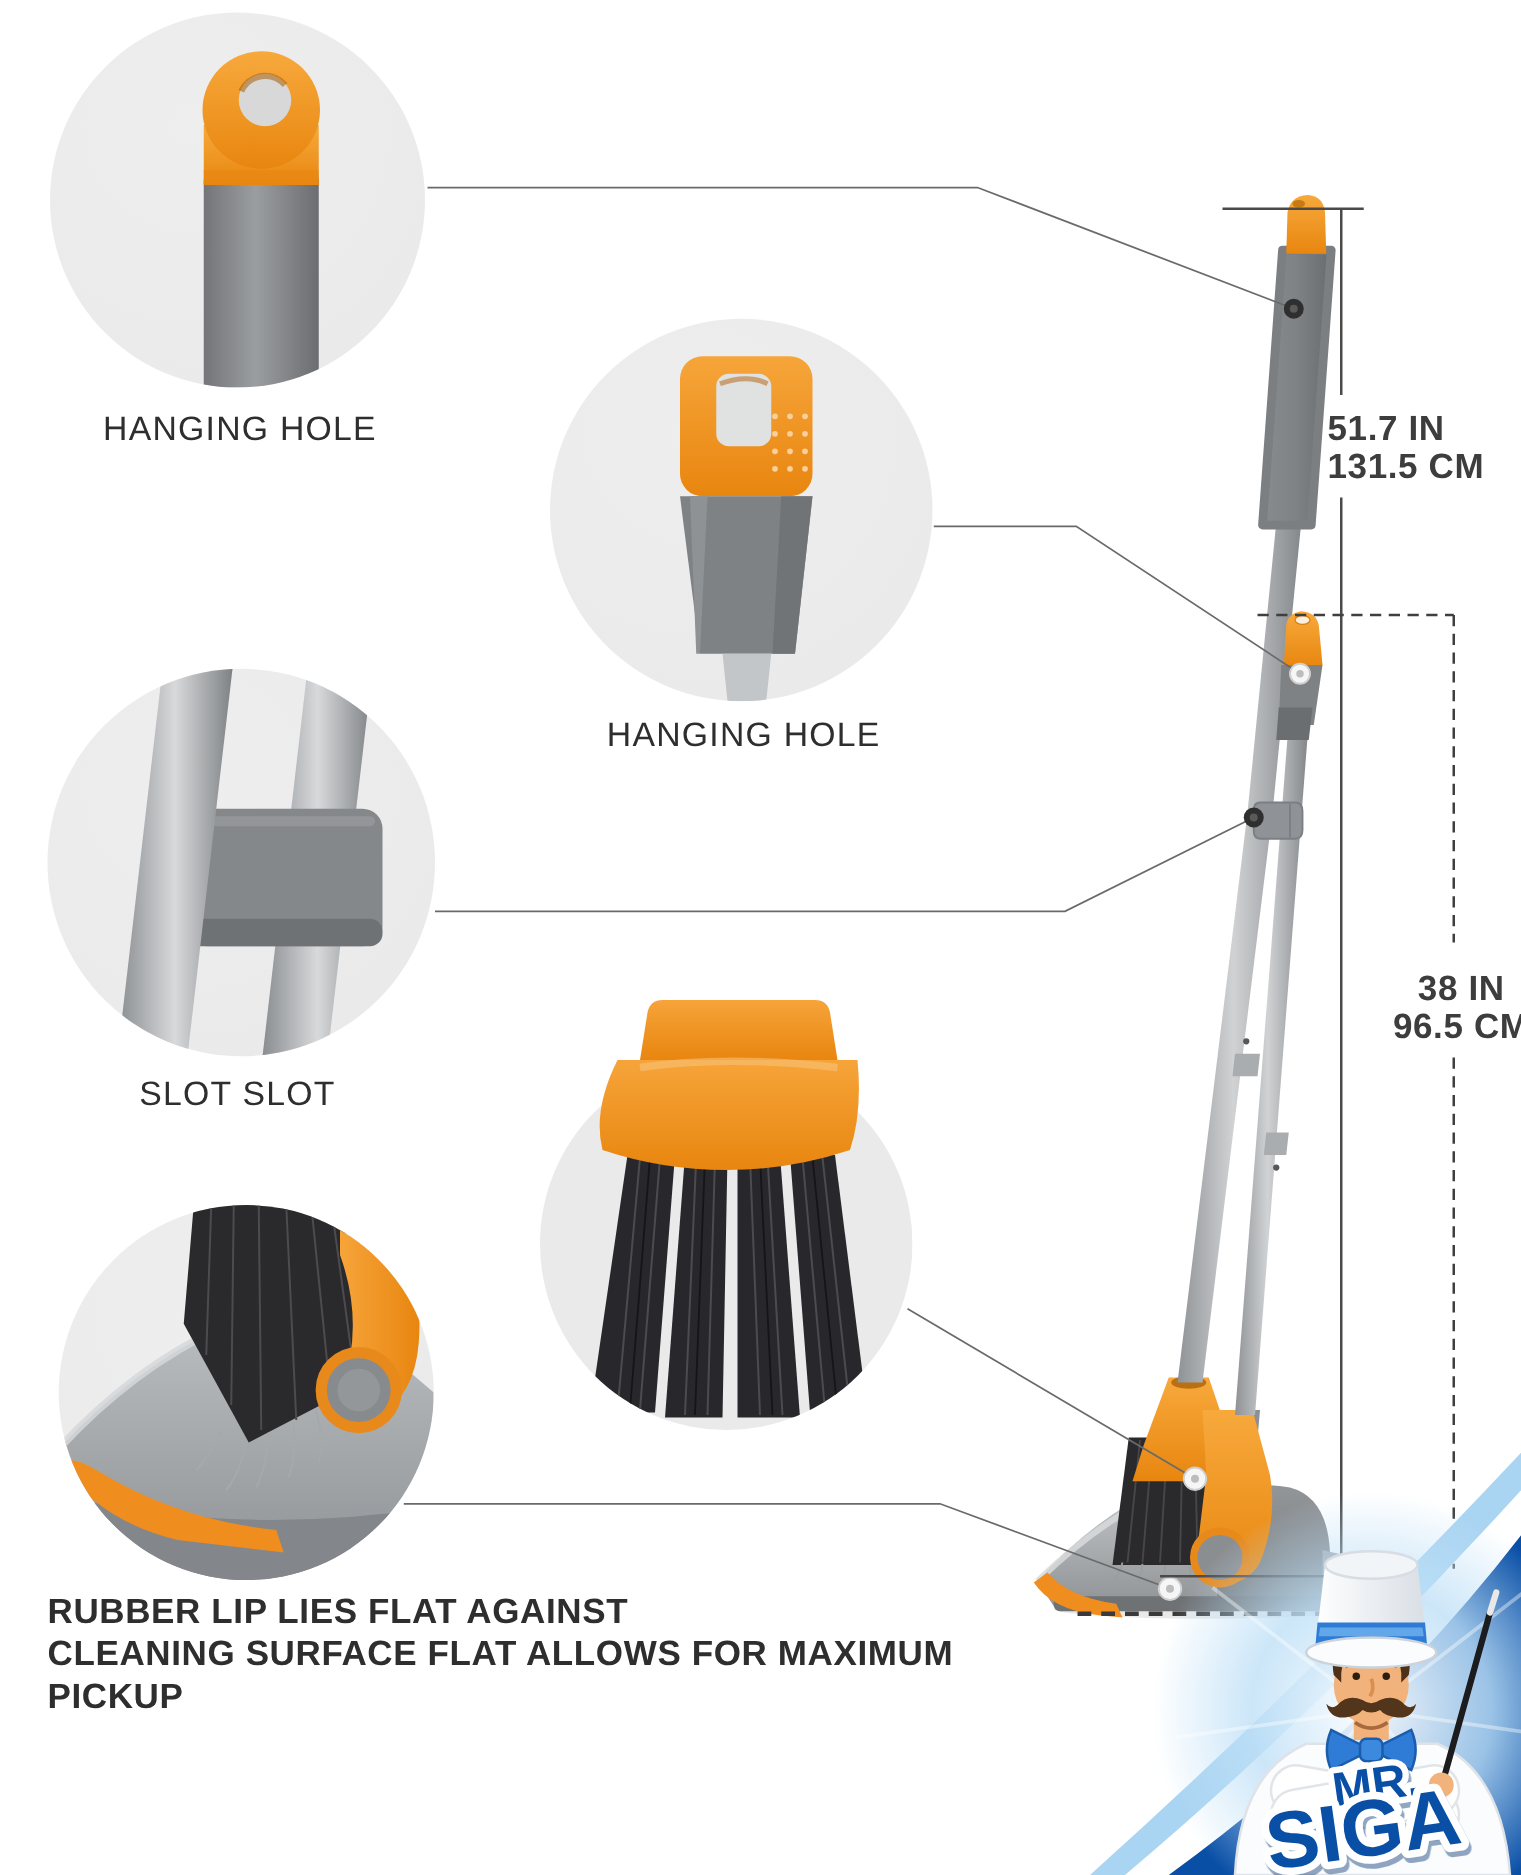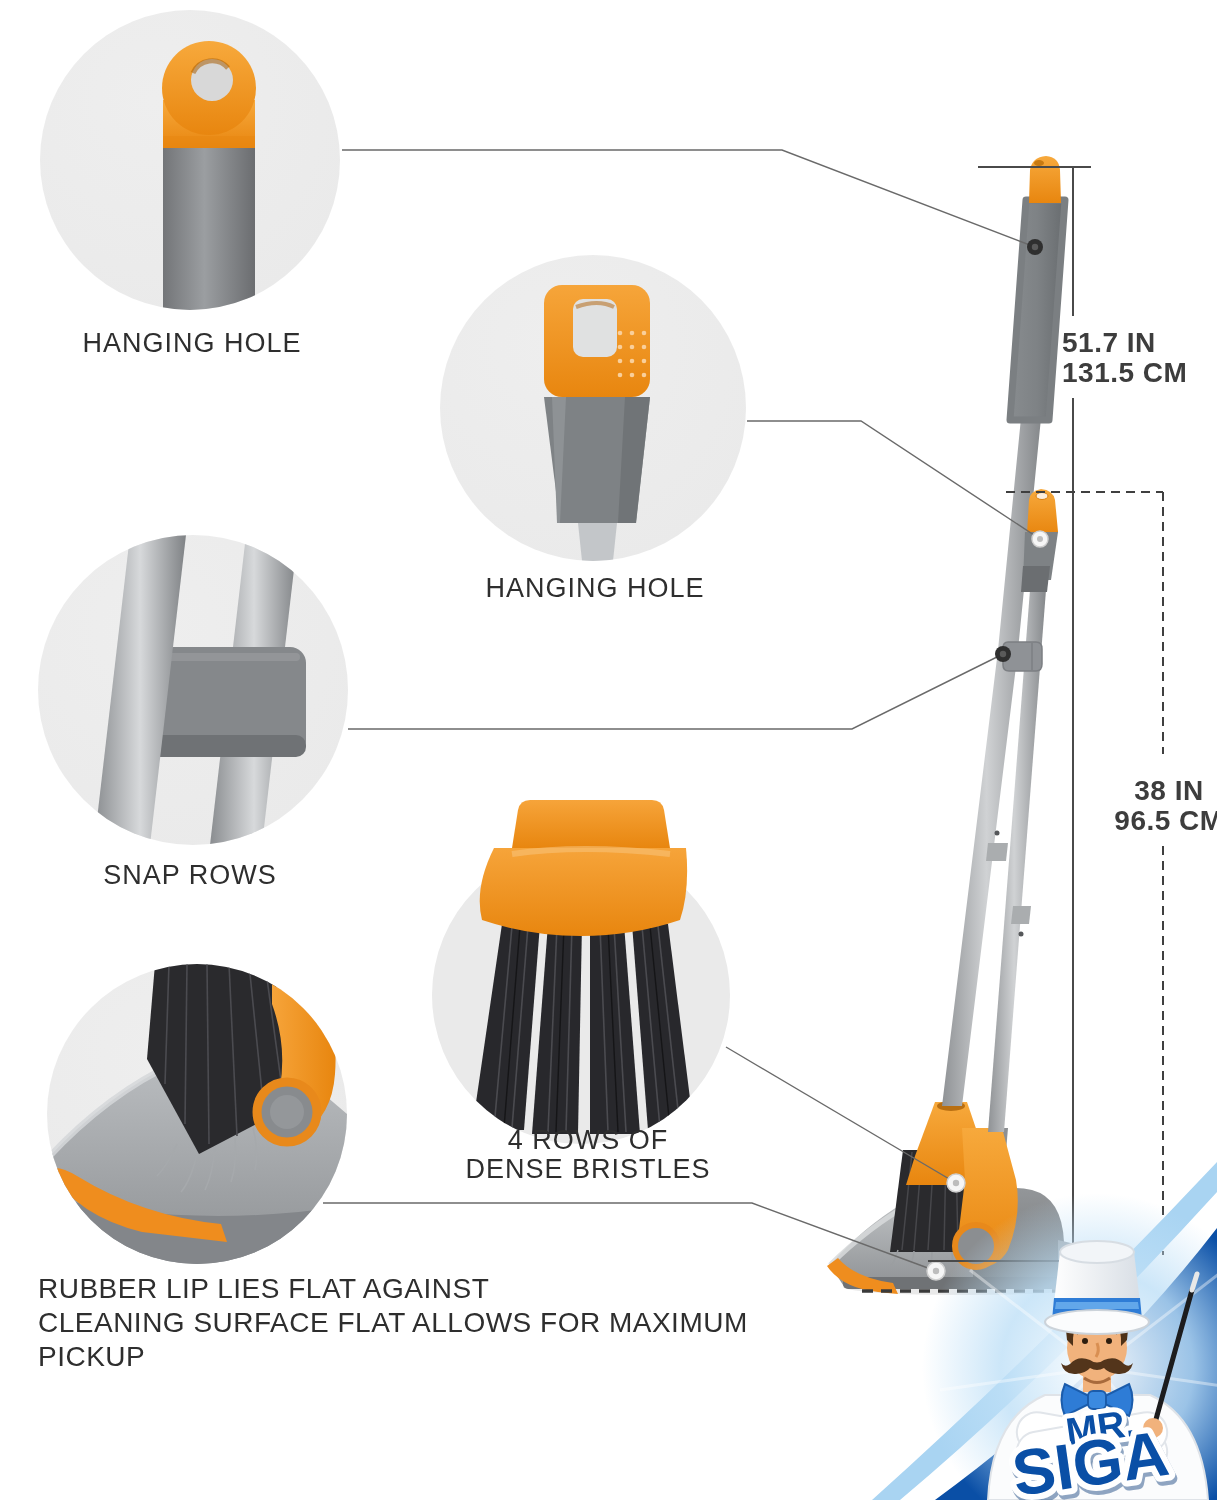--- a/index.html
+++ b/index.html
@@ -14,21 +14,21 @@
   .callout-circle svg{display:block;}
   .callout-open{position:absolute;} 
   .callout-label{
     position:absolute;color:var(--label_text,#2e2e2e);
     font-size:27px;letter-spacing:1px;text-align:center;line-height:30px;
     font-weight:400;white-space:nowrap;
   }
   .footnote{
     position:absolute;left:38px;top:1272px;width:810px;
     color:var(--label_text,#2e2e2e);font-size:28px;line-height:34px;
-    letter-spacing:0.5px;font-weight:400;text-align:left;
+    letter-spacing:0.5px;font-weight:700;text-align:left;
   }
   .scene{position:absolute;left:0;top:0;}
   .meas-text{font-weight:700;font-size:28px;fill:#3d3d3d;letter-spacing:0.5px;}
 </style>
 </head>
 <body>
 
 <div class="canvas">
 
   <div class="callout-circle" style="left:40px;top:10px;width:300px;height:300px;">
@@ -96,21 +96,21 @@
             <stop offset="1" stop-color="#7f8285"></stop>
         </linearGradient>
       </defs>
       <polygon points="208,0 260,0 224,310 172,310" fill="url(#pole3)"></polygon>
       <rect x="112" y="112" width="156" height="110" rx="16" fill="#85888b"></rect>
       <rect x="112" y="200" width="156" height="22" rx="10" fill="#6f7275"></rect>
       <rect x="118" y="118" width="144" height="8" rx="4" fill="#989b9e" opacity="0.7"></rect>
       <polygon points="92,0 148,0 112,310 56,310" fill="url(#pole3)"></polygon>
     </svg>
   </div>
-  <div class="callout-label" style="left:40px;top:860px;width:300px;">SNAP ROWS</div>
+  <div class="callout-label" style="left:40px;top:860px;width:300px;">SLOT SLOT</div>
 
   <div class="callout-open" style="left:432px;top:798px;width:298px;height:348px;">
     <svg width="298" height="348" viewBox="0 0 298 348">
       <defs>
         <linearGradient id="org4" x1="0" y1="0" x2="0" y2="1">
           <stop offset="0" stop-color="#f6a43a"></stop>
             <stop offset="1" stop-color="#e8860f"></stop>
         </linearGradient>
         <clipPath id="c4clip">
             <circle cx="149" cy="197" r="149"></circle>
@@ -138,24 +138,20 @@
           <line x1="88" y1="128" x2="72" y2="330"></line>
             <line x1="132" y1="128" x2="124" y2="334"></line>
           <line x1="176" y1="128" x2="186" y2="334"></line>
             <line x1="218" y1="128" x2="238" y2="330"></line>
         </g>
       </g>
       <path d="M86,12 Q88,2 98,2 L220,2 Q230,2 232,12 L238,50 L80,50 Z" fill="url(#org4)"></path>
       <path d="M62,50 L254,50 Q258,92 248,122 Q200,138 149,138 Q98,138 50,122 Q42,90 62,50 Z" fill="url(#org4)"></path>
       <path d="M80,56 Q149,46 238,56" stroke="#f9c277" stroke-width="6" fill="none" opacity="0.6"></path>
     </svg>
-  </div>
-  <div class="callout-label" style="left:438px;top:1126px;width:300px;line-height:29px;">
-    <div>4 ROWS OF</div>
-    <div>DENSE BRISTLES</div>
   </div>
 
   <div class="callout-circle" style="left:47px;top:964px;width:300px;height:300px;">
     <svg width="300" height="300" viewBox="0 0 300 300">
       <defs>
         <linearGradient id="scoop5" x1="0" y1="0" x2="0" y2="1">
           <stop offset="0" stop-color="#bcbfc2"></stop>
             <stop offset="1" stop-color="#8f9295"></stop>
         </linearGradient>
         <linearGradient id="org5" x1="0" y1="0" x2="1" y2="0">

